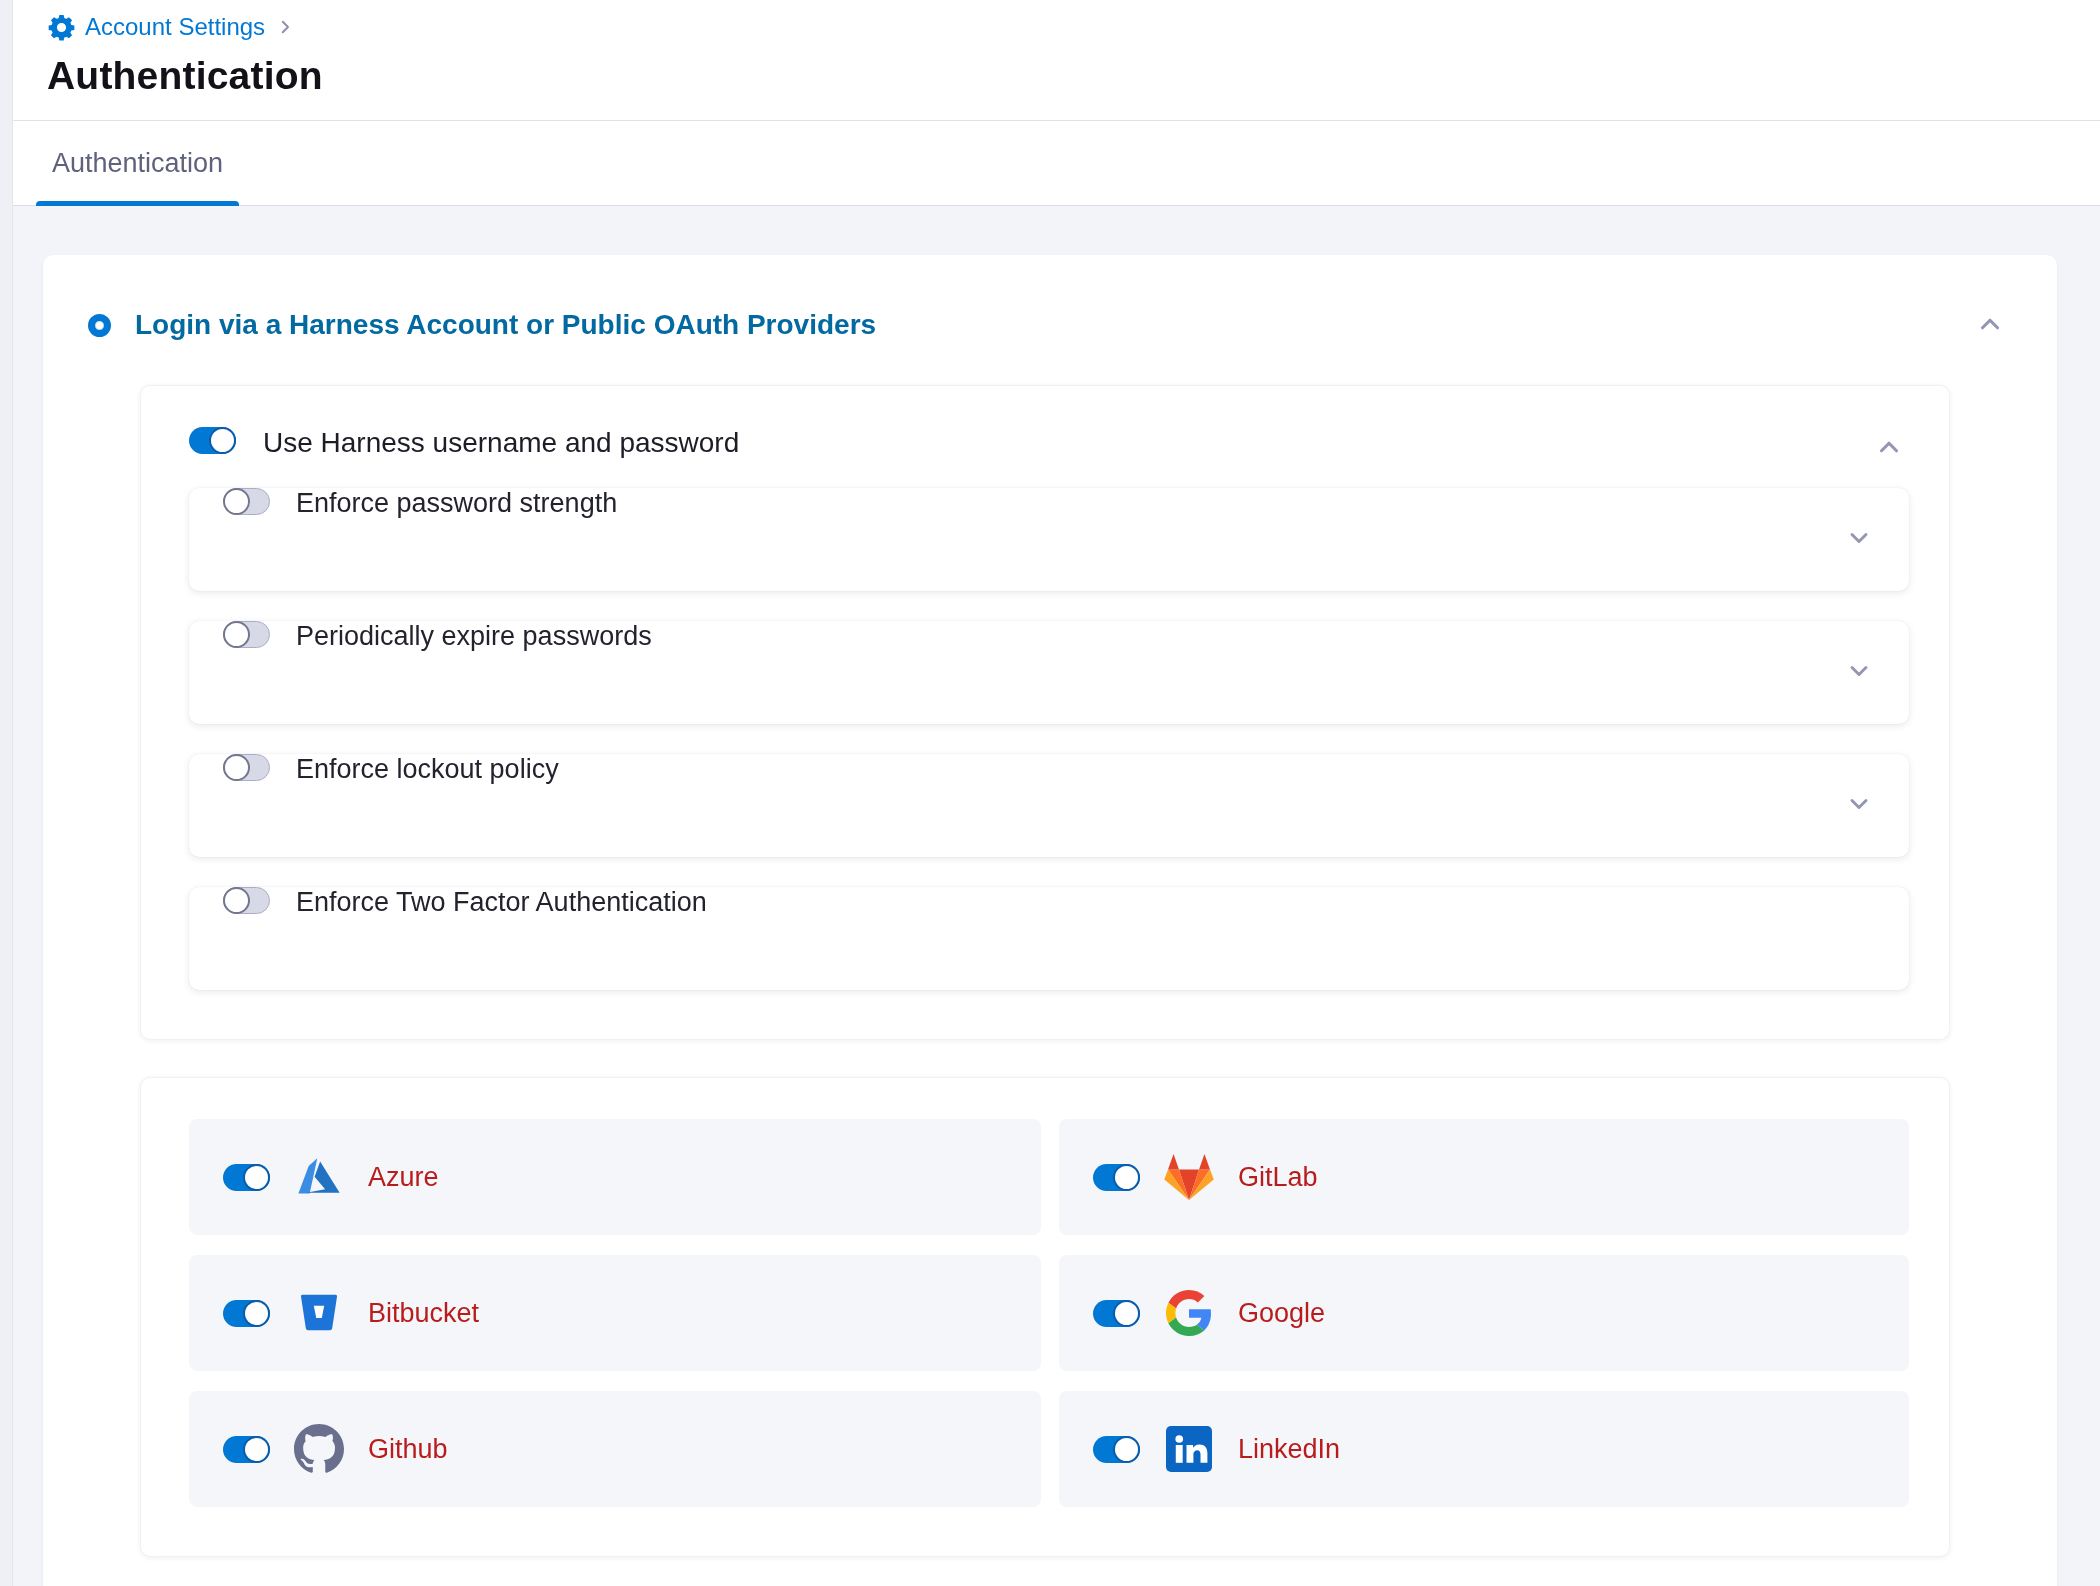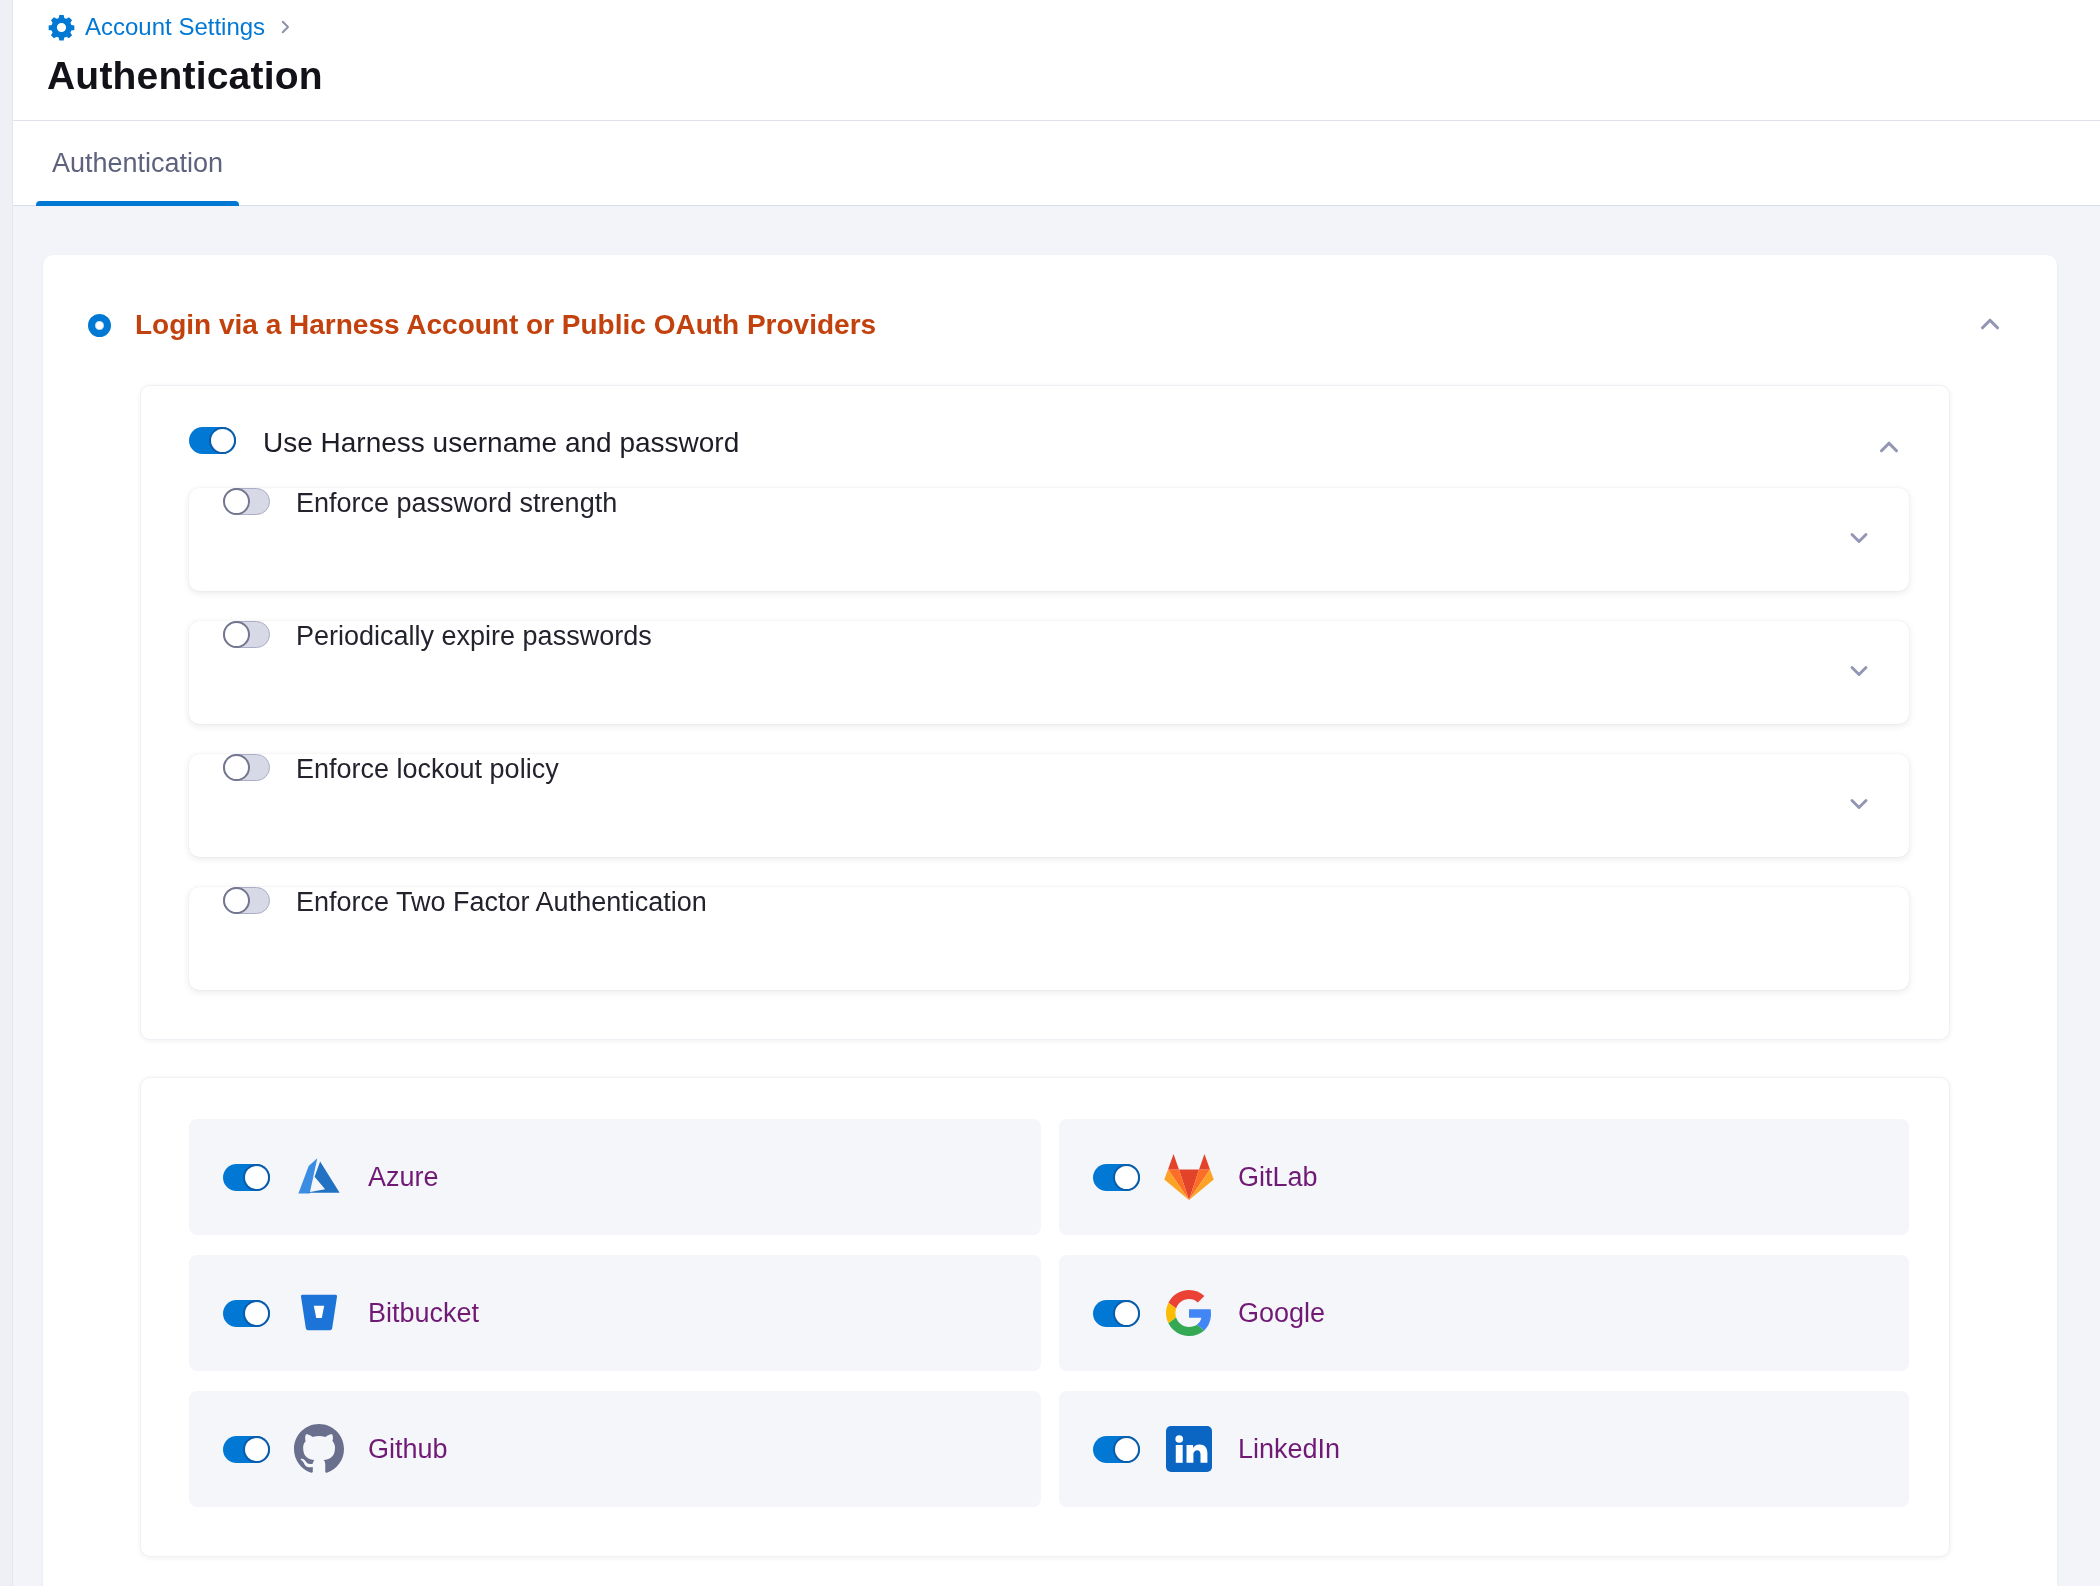--- a/index.html
+++ b/index.html
@@ -26,21 +26,21 @@
     background:#0278d5; border-radius:4px 4px 0 0; }
 
   
   .content { background:#f3f4f9; min-height:1414px; padding:49px 0 0 30px; }
   .card { width:2014px; background:#ffffff; border-radius:10px;
     box-shadow:0 1px 3px rgba(40,41,61,.07); padding:50px 0 60px 45px; position:relative; }
 
   .card-head { position:relative; display:flex; align-items:center; gap:24px; height:40px; margin-bottom:40px; }
   .radio { width:23px; height:23px; border-radius:50%; background:#fff;
     border:7px solid #0278d5; box-shadow:0 0 0 1px rgba(2,120,213,.25) inset; cursor:pointer; flex:none; }
-  .card-title { font-size:28px; font-weight:700; color:#c2410c; }
+  .card-title { font-size:28px; font-weight:700; color:#0369a1; }
   .head-chev { position:absolute; right:52px; top:4px; cursor:pointer; }
 
   .chev { width:30px; height:30px; display:block; }
 
   
   .panel { width:1810px; margin-left:52px; background:#ffffff; border:1px solid #f0f1f6;
     border-radius:10px; box-shadow:0 1px 5px rgba(40,41,61,.07); padding:41px 42px 49px 48px; position:relative; }
   .panel + .panel { margin-top:37px; }
   .panel-head { position:relative; display:flex; align-items:flex-start; gap:27px; height:40px; margin-bottom:21px; }
   .panel-title { font-size:28px; font-weight:500; color:#1d1d27; }
@@ -61,21 +61,21 @@
   .opt-row.first { margin-top:0; }
   .opt-label { font-size:27px; font-weight:500; color:#23232e; }
   .opt-chev { position:absolute; right:36px; top:36px; cursor:pointer; }
   .opt-chev .chev { width:28px; height:28px; }
 
   
   .tiles { display:grid; grid-template-columns:852px 850px; column-gap:18px; row-gap:20px; }
   .tile { height:116px; background:#f4f6fa; border-radius:8px;
     display:flex; align-items:center; gap:22px; padding-left:34px; }
   .tile .plogo { width:54px; height:54px; display:flex; align-items:center; justify-content:center; flex:none; }
-  .tile-label { font-size:27px; font-weight:400; color:#701a75; }
+  .tile-label { font-size:27px; font-weight:400; color:#b91c1c; }
 </style>
 </head>
 <body>
 
 <div class="gutter"></div>
 
 <div class="app">
 
   <div class="header">
     <div class="breadcrumb">

